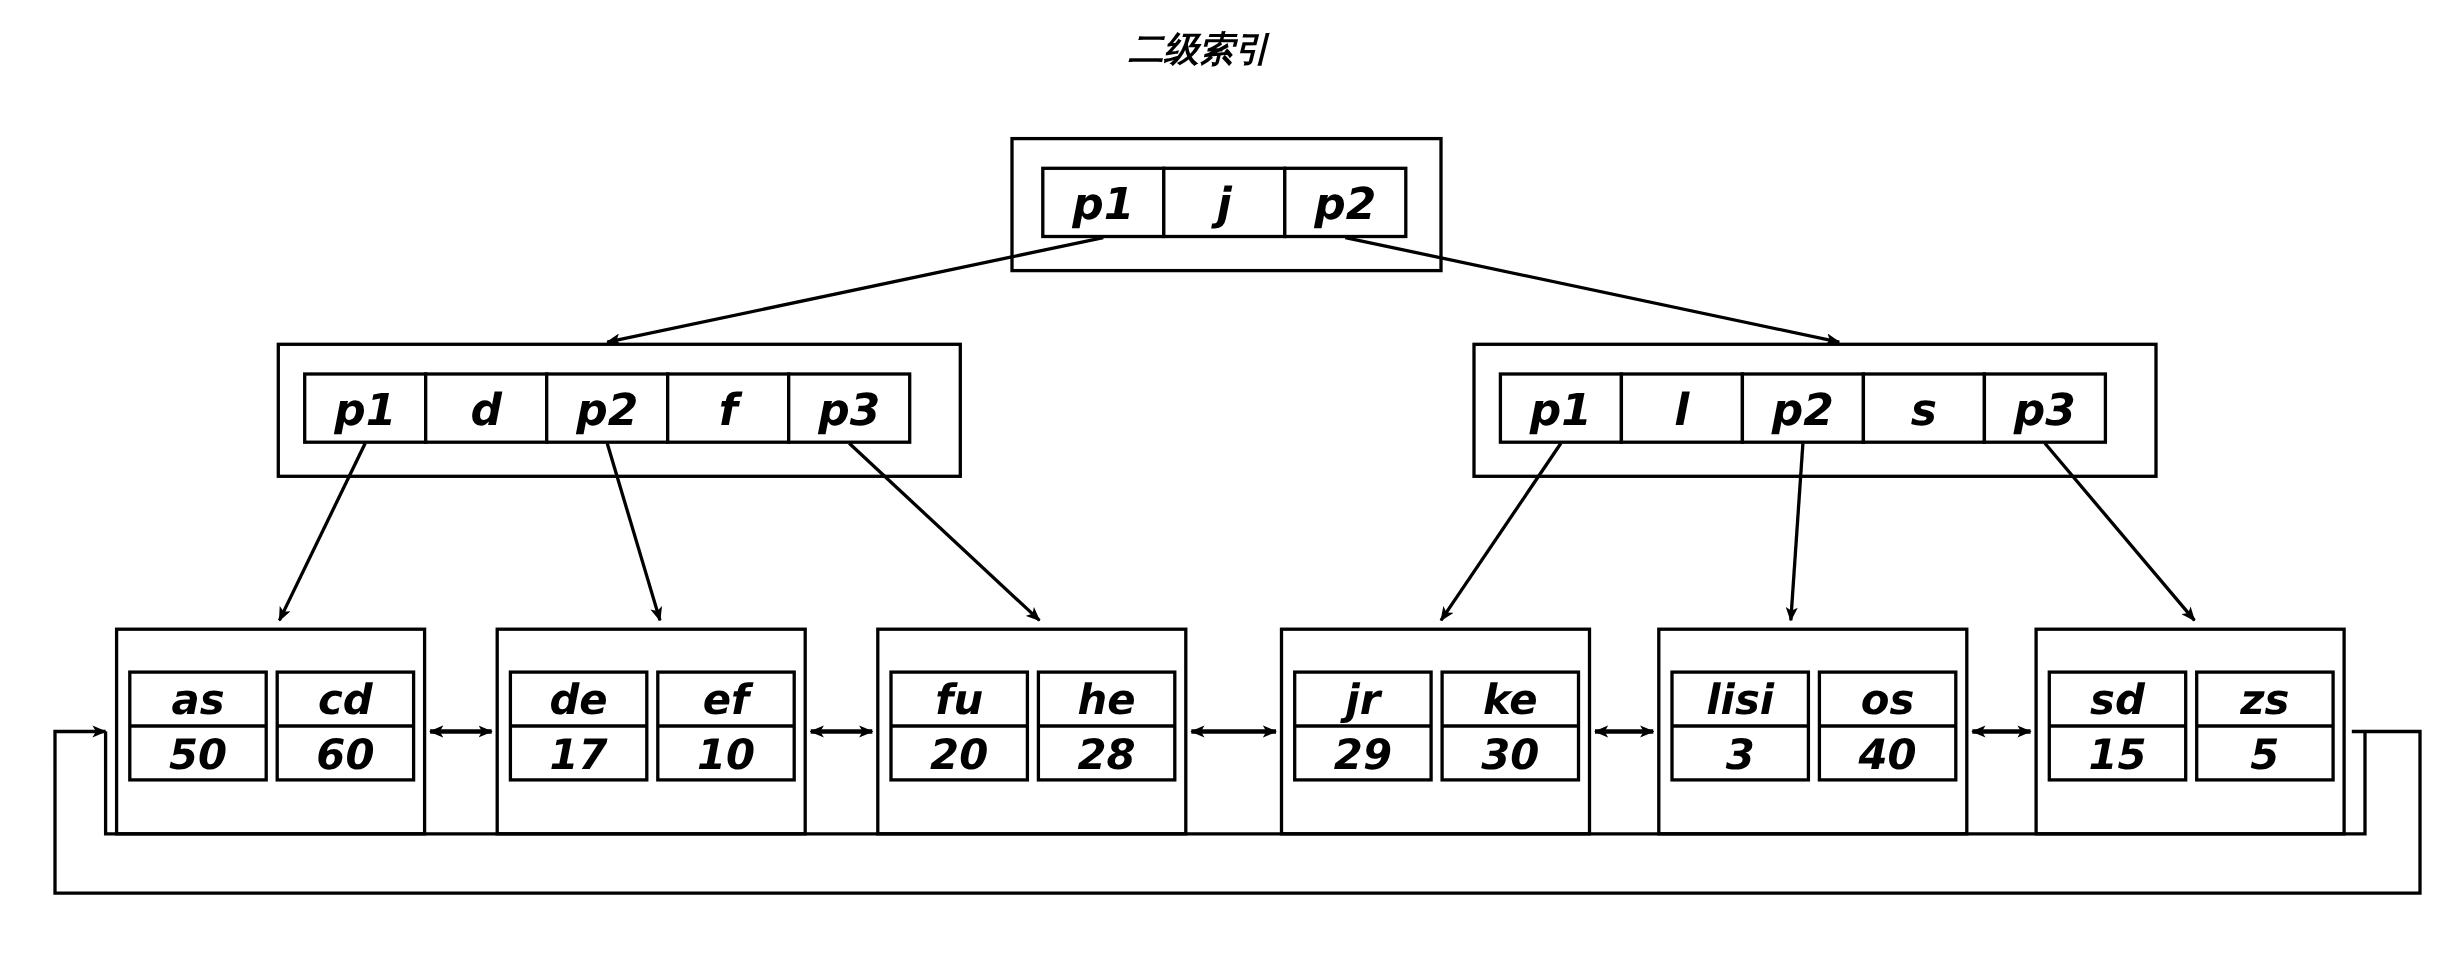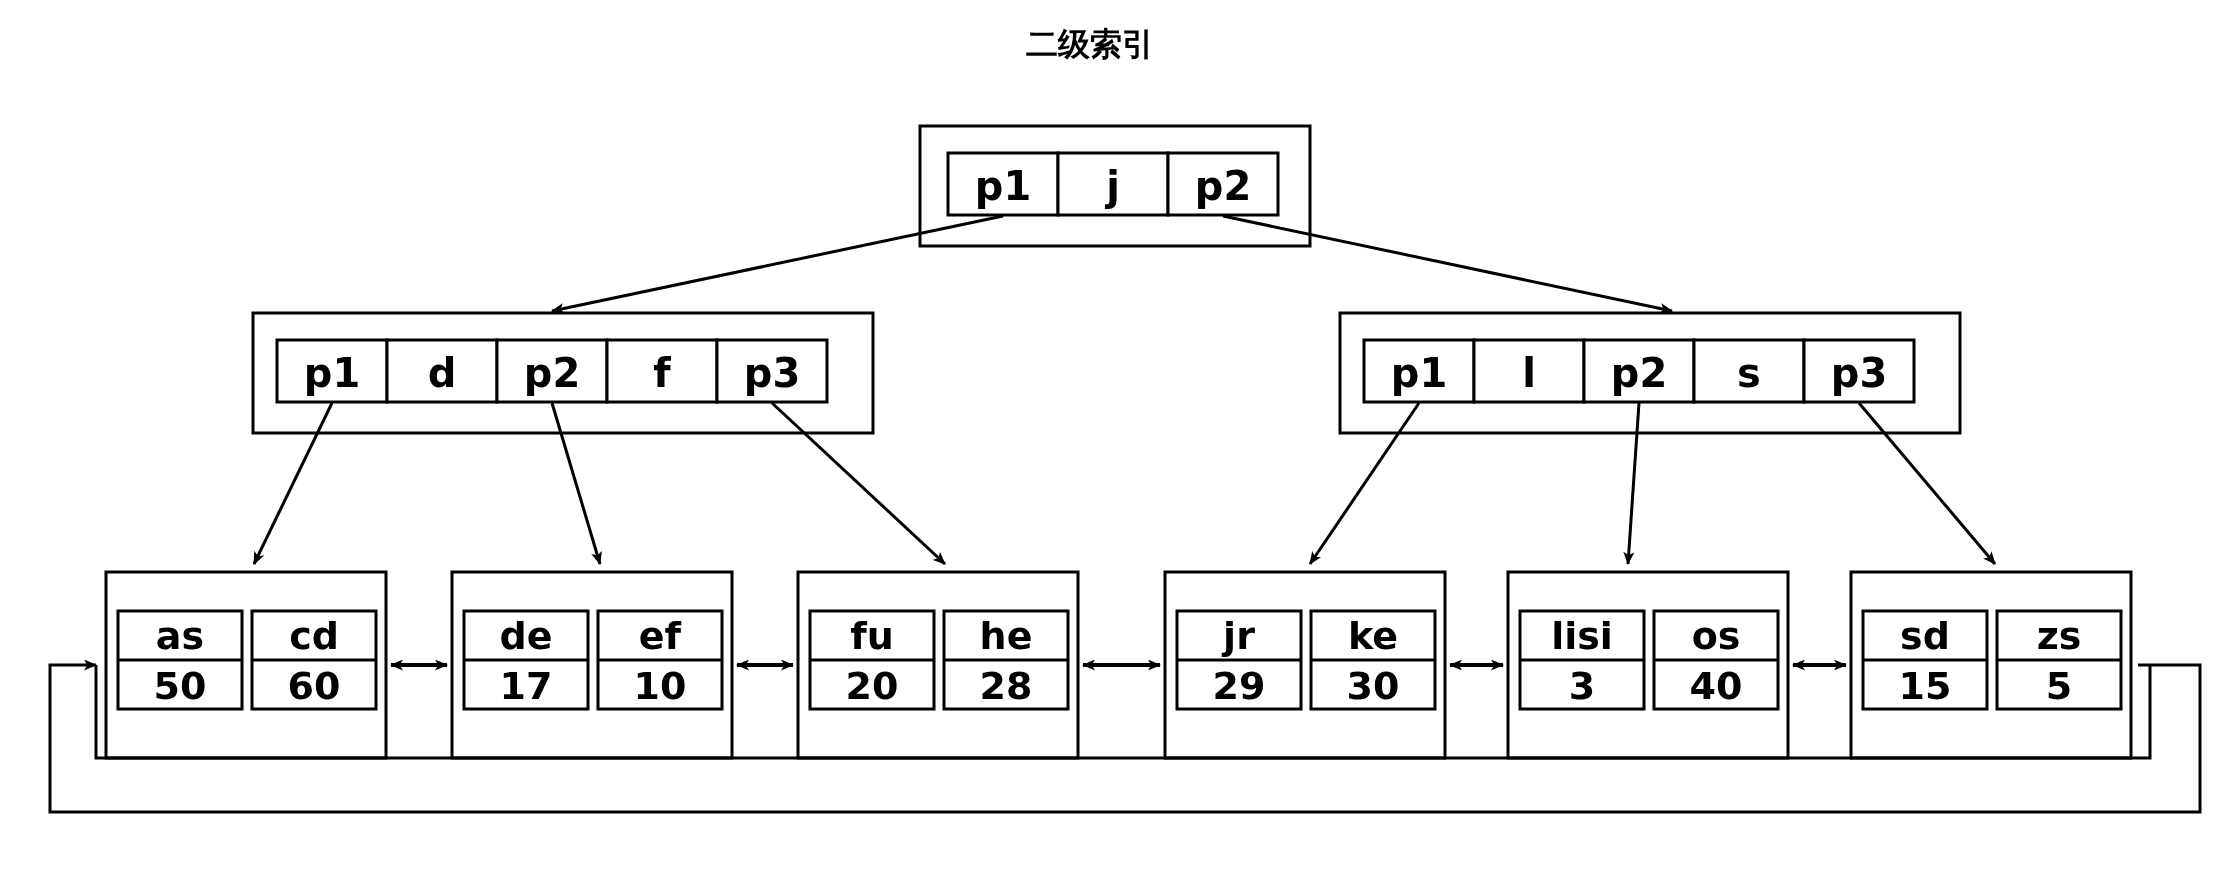--- a/index.html
+++ b/index.html
@@ -9,20 +9,21 @@
   }
   body {
     font-family: "DejaVu Sans", sans-serif;
   }
   #canvas {
     position: relative;
     width: 2220px;
     height: 874px;
     background: #ffffff;
     overflow: hidden;
+    font-style: italic;
   }
   #diagram-svg {
     position: absolute;
     left: 0;
     top: 0;
     width: 2220px;
     height: 874px;
   }
   .node-outer {
     fill: #ffffff;

